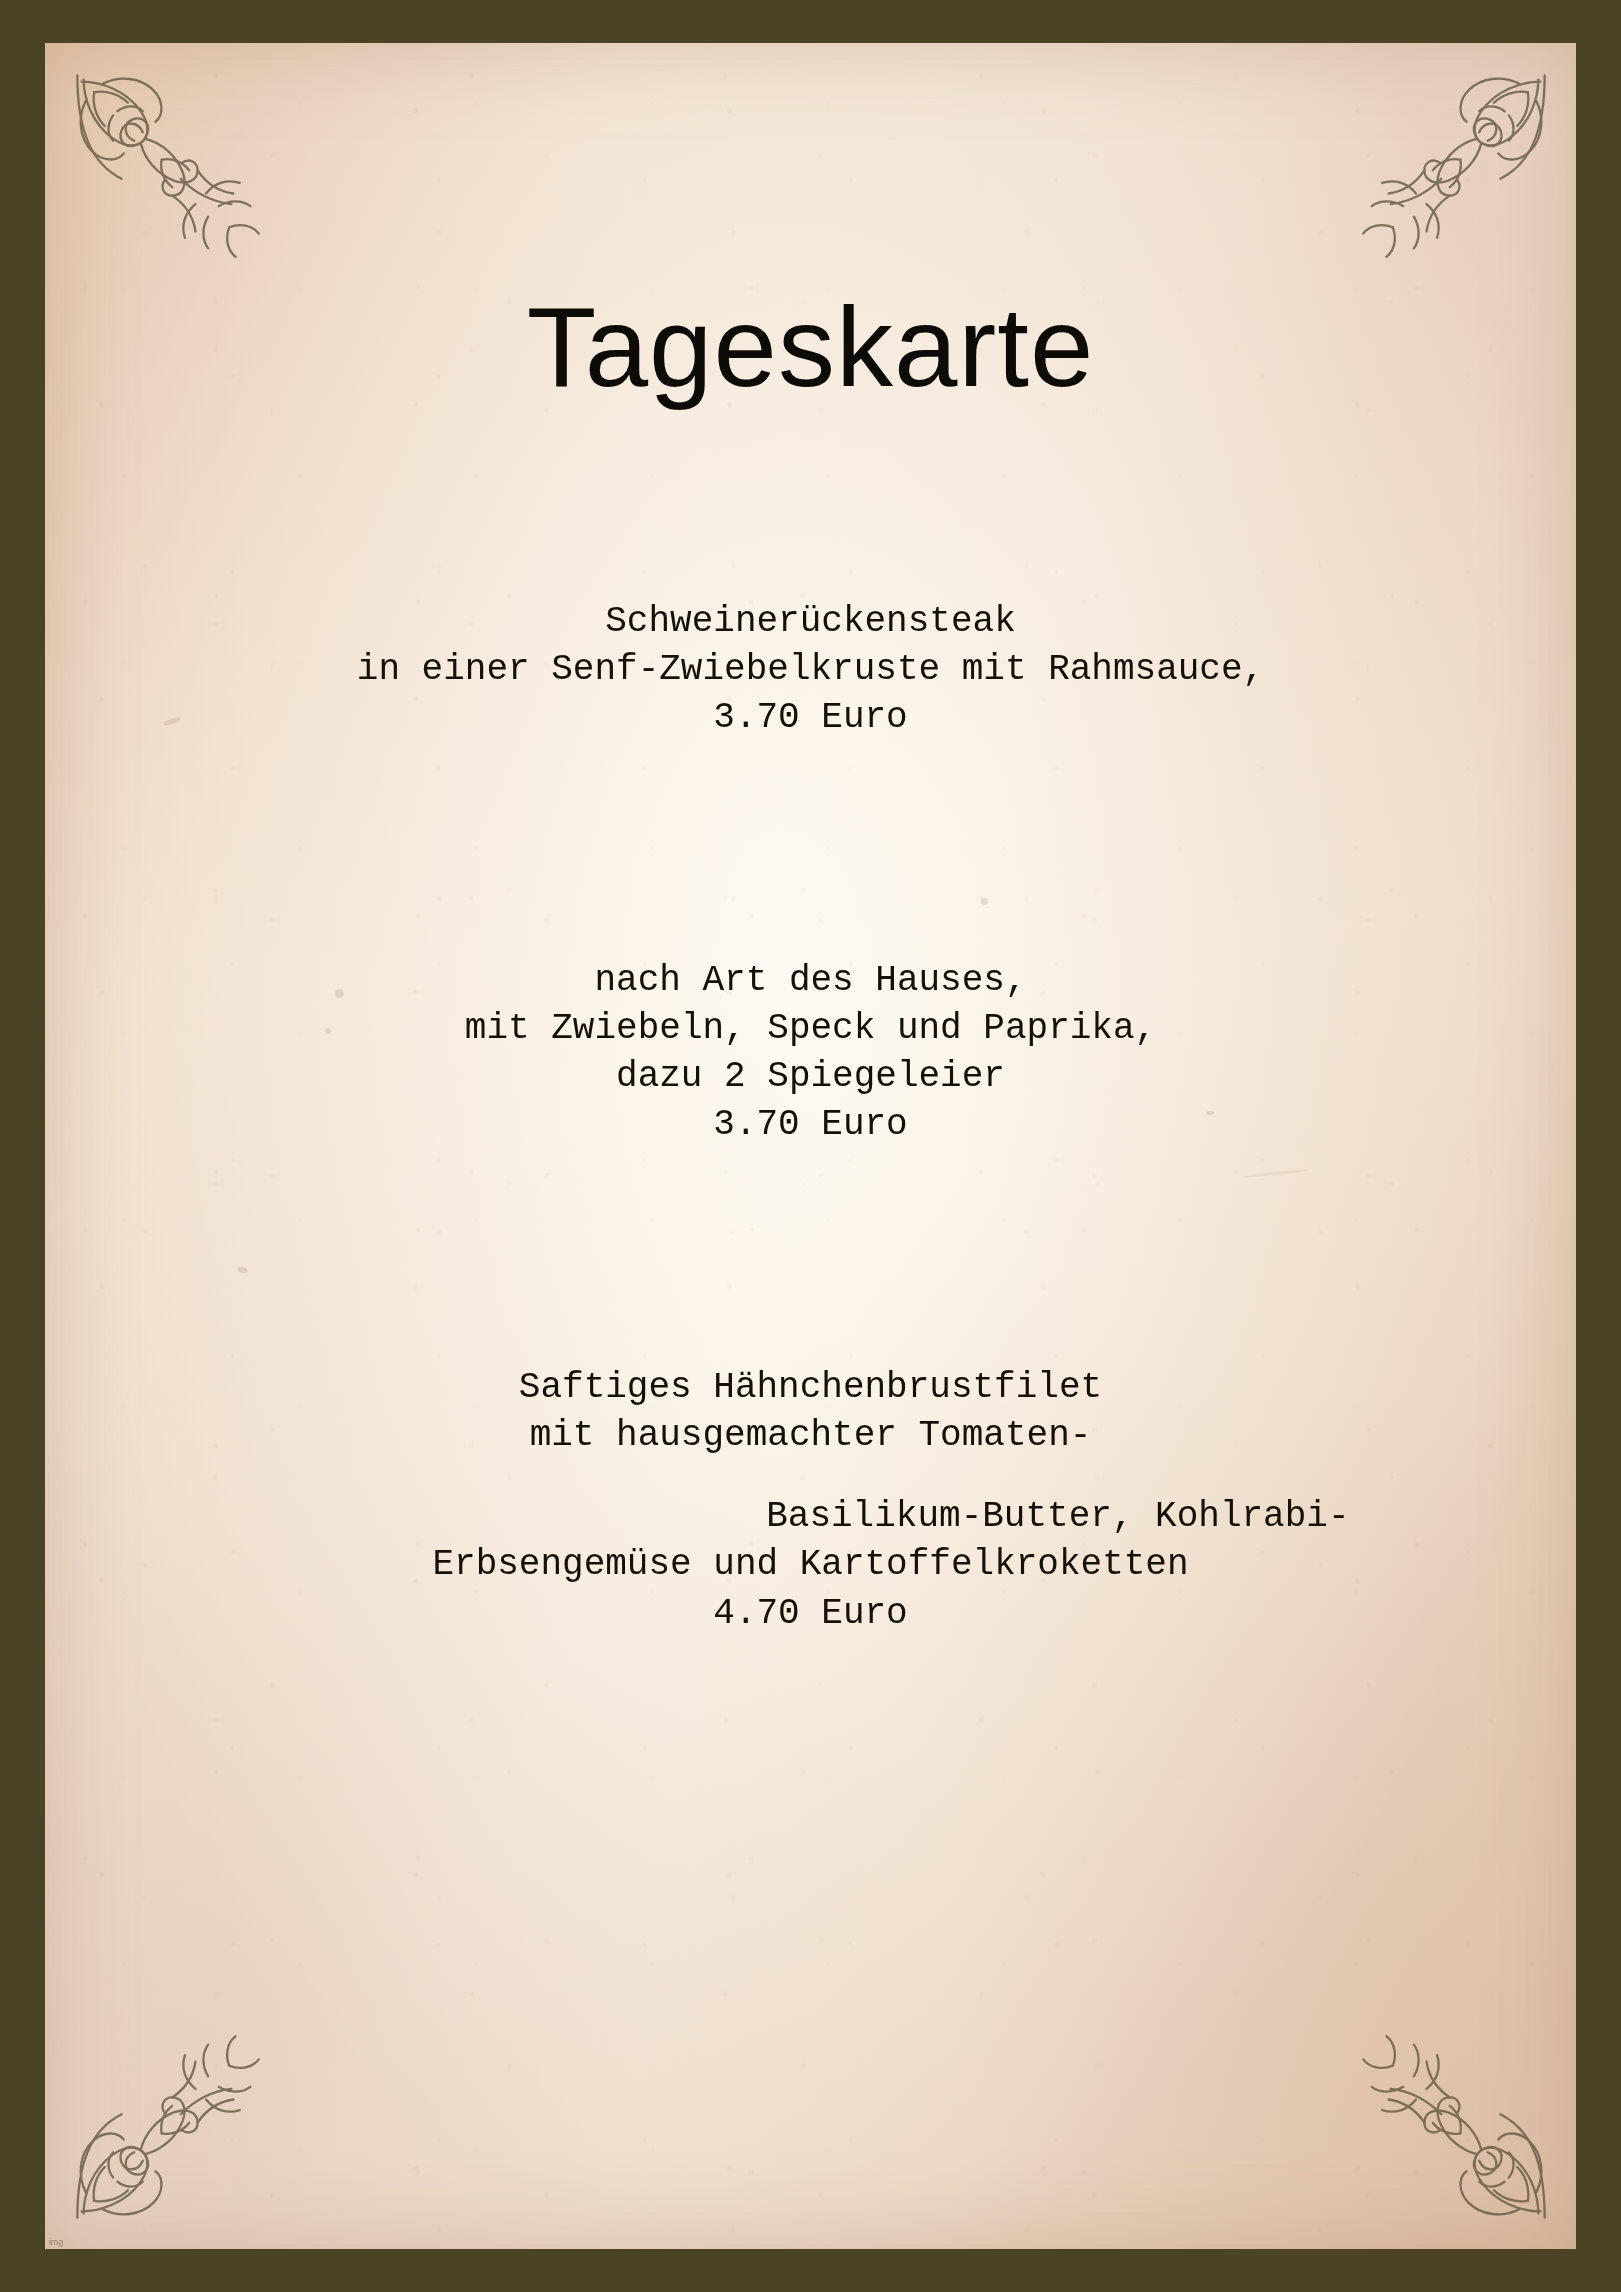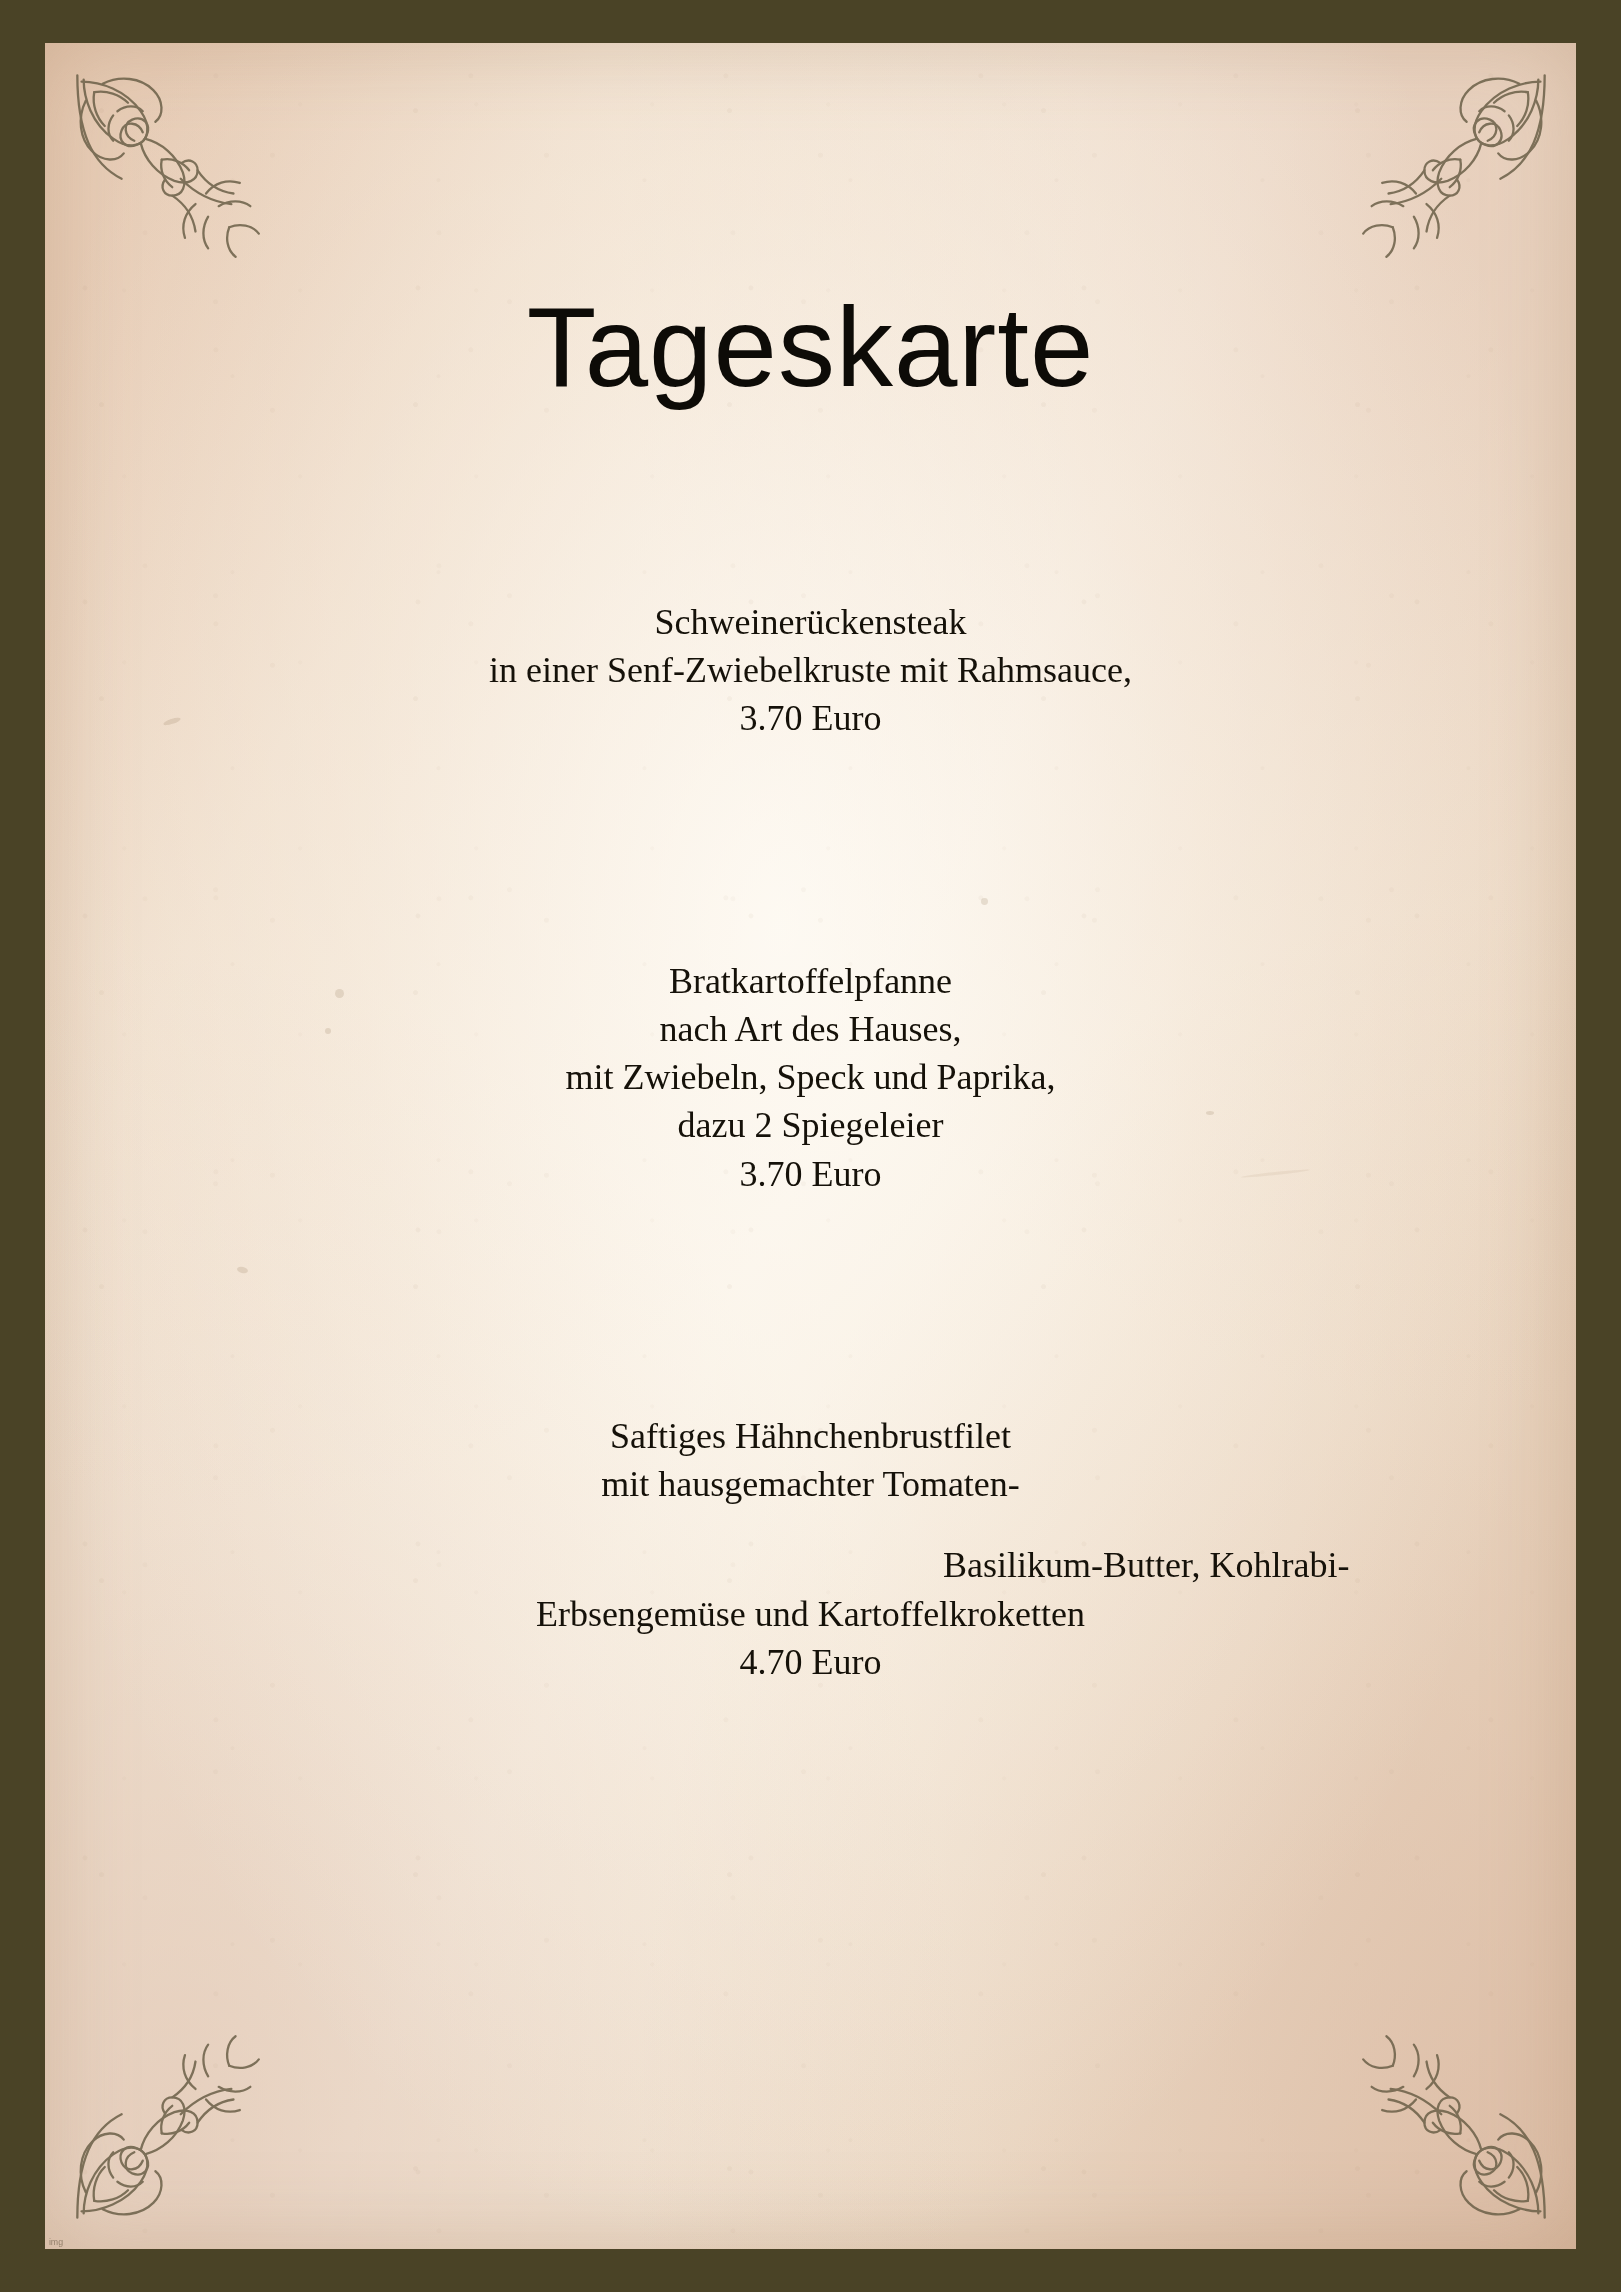--- a/index.html
+++ b/index.html
@@ -104,20 +104,21 @@
     color: #0d0b07;
   }
 
   .dishes {
     margin-top: 194px;
   }
 
   .dish {
     margin: 8px auto;
     width: 1078px;
+    font-family: Liberation Mono, monospace;
   }
   .dish + .dish { margin-top: 214px; }
 
   .dish-line {
     font-size: 36px;
     line-height: 1.34;
     color: #151109;
     white-space: pre;
   }
   .dish-line.gap-before { margin-top: 33px; text-align: right; }
@@ -275,21 +276,20 @@
 
       <div class="dishes">
 
         <div class="dish">
           <div class="dish-line">Schweinerückensteak</div>
           <div class="dish-line">in einer Senf-Zwiebelkruste mit Rahmsauce,</div>
           <div class="dish-price">3.70 Euro</div>
         </div>
 
         <div class="dish">
-          <div class="dish-line">Bratkartoffelpfanne</div>
           <div class="dish-line">nach Art des Hauses,</div>
           <div class="dish-line">mit Zwiebeln, Speck und Paprika,</div>
           <div class="dish-line">dazu 2 Spiegeleier</div>
           <div class="dish-price">3.70 Euro</div>
         </div>
 
         <div class="dish">
           <div class="dish-line">Saftiges Hähnchenbrustfilet</div>
           <div class="dish-line">mit hausgemachter Tomaten-</div>
           <div class="dish-line gap-before">Basilikum-Butter, Kohlrabi-</div>

